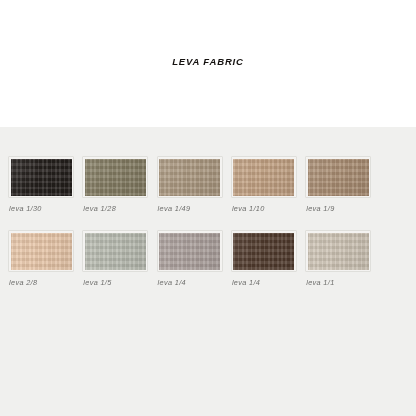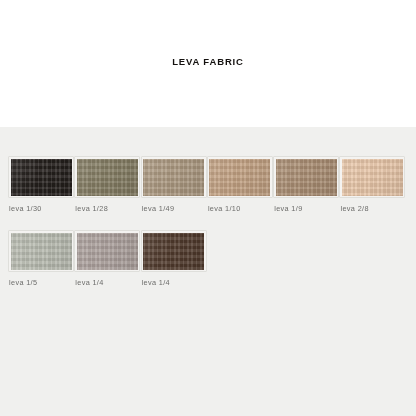--- a/index.html
+++ b/index.html
@@ -12,20 +12,21 @@
     background: #ffffff;
     font-family: "Liberation Sans", sans-serif;
     overflow: hidden;
   }
   .page {
     position: relative;
     width: 416px;
     height: 416px;
     background: #ffffff;
     box-sizing: border-box;
+    font-style: italic;
   }
   .header {
     height: 127px;
     background: #ffffff;
     display: flex;
     justify-content: center;
     align-items: flex-start;
     box-sizing: border-box;
   }
   .page-title {
@@ -43,21 +44,21 @@
     padding: 30px 9px 0 9px;
     box-sizing: border-box;
   }
   .swatch-grid {
     display: flex;
     flex-wrap: wrap;
     align-content: flex-start;
   }
   .swatch-cell {
     width: 66.3px;
-    margin-right: 0px;
+    margin-right: 8px;
     margin-bottom: 18px;
     box-sizing: border-box;
     padding-right: 2px;
   }
   .swatch-frame {
     width: 64px;
     height: 40px;
     background: #f4f3f1;
     padding: 1.5px;
     box-sizing: border-box;
@@ -153,16 +154,22 @@
             <div class="swatch-chip" style="background-color: rgb(171, 160, 156);"></div>
           </div>
           <div class="swatch-label">leva 1/4</div>
         </div>
         <div class="swatch-cell">
           <div class="swatch-frame">
             <div class="swatch-chip" style="background-color: rgb(80, 58, 44);"></div>
           </div>
           <div class="swatch-label">leva 1/4</div>
         </div>
+        <div class="swatch-cell">
+          <div class="swatch-frame">
+            <div class="swatch-chip" style="background-color: rgb(205, 195, 180);"></div>
+          </div>
+          <div class="swatch-label">leva 1/1</div>
+        </div>
       </div>
   </div>
 
 </div>
 
 </body></html>

